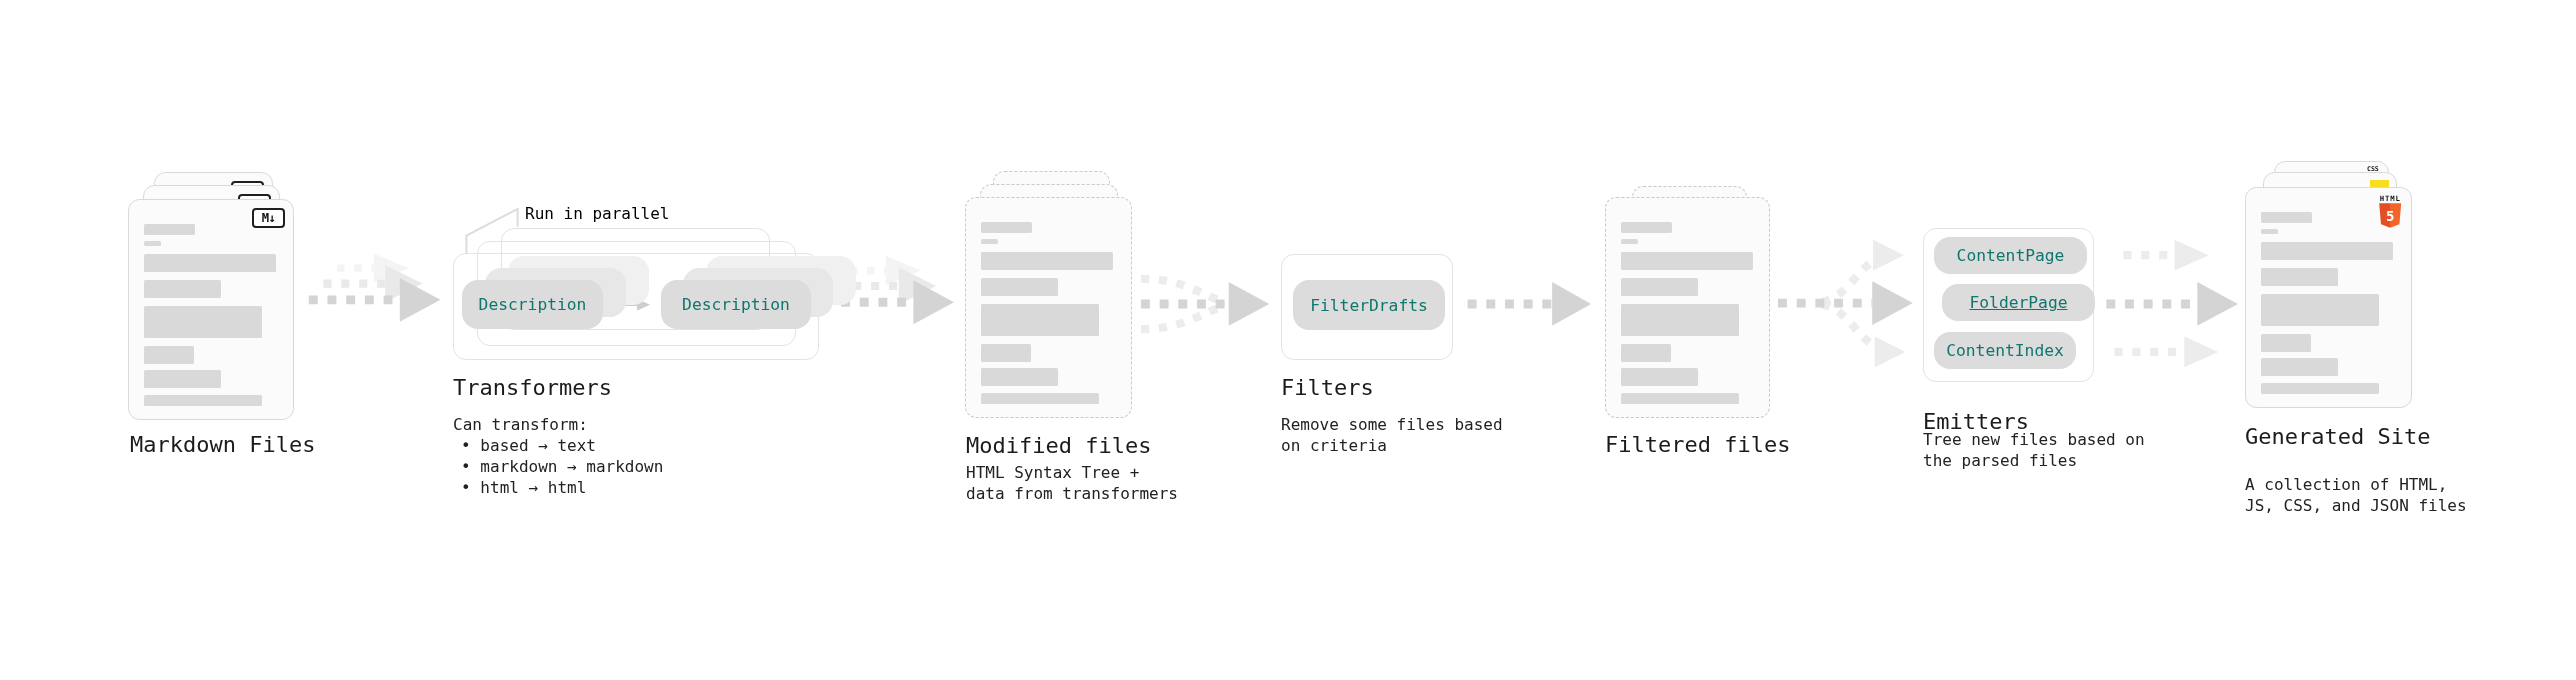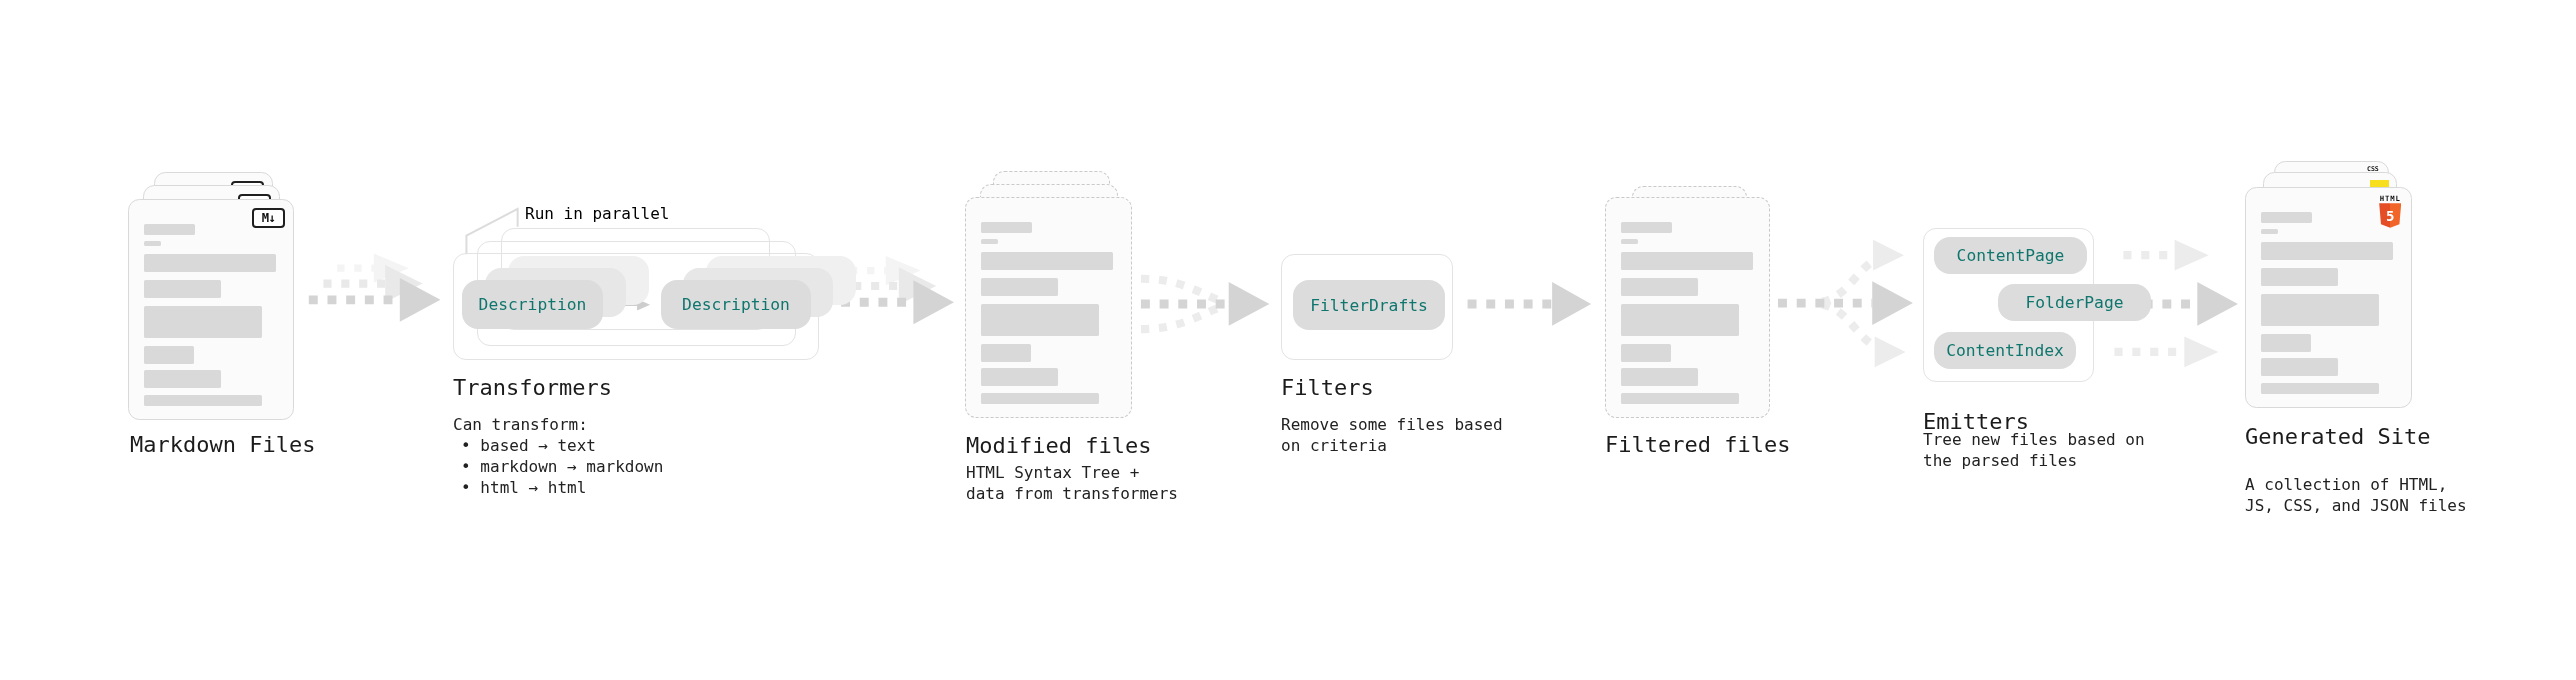--- a/index.html
+++ b/index.html
@@ -229,21 +229,21 @@
         <div class="bar b7"></div>
         <div class="bar b8"></div>
       </div>
     </div>
     <div class="stage-label" style="left:1605px;top:432px;">Filtered files</div>
   </div>
 
   <div class="stage">
     <div class="frame" style="left:1923px;top:228px;width:171px;height:154px;"></div>
     <div class="pill" style="left:1934px;top:237px;width:153px;height:37px;">ContentPage</div>
-    <div class="pill" style="left:1998px;top:284px;width:153px;height:37px;">FolderPage</div>
+    <div class="pill" style="left:1942px;top:284px;width:153px;height:37px;text-decoration:underline;">FolderPage</div>
     <div class="pill" style="left:1934px;top:332px;width:142px;height:37px;">ContentIndex</div>
     <div class="stage-label" style="left:1923px;top:409px;">Emitters</div>
     <div class="stage-desc" style="left:1923px;top:429px;">
       <div>Tree new files based on</div>
       <div>the parsed files</div>
     </div>
   </div>
 
   <div class="stage">
     <div class="doc" style="left:2274px;top:161px;width:115px;">

